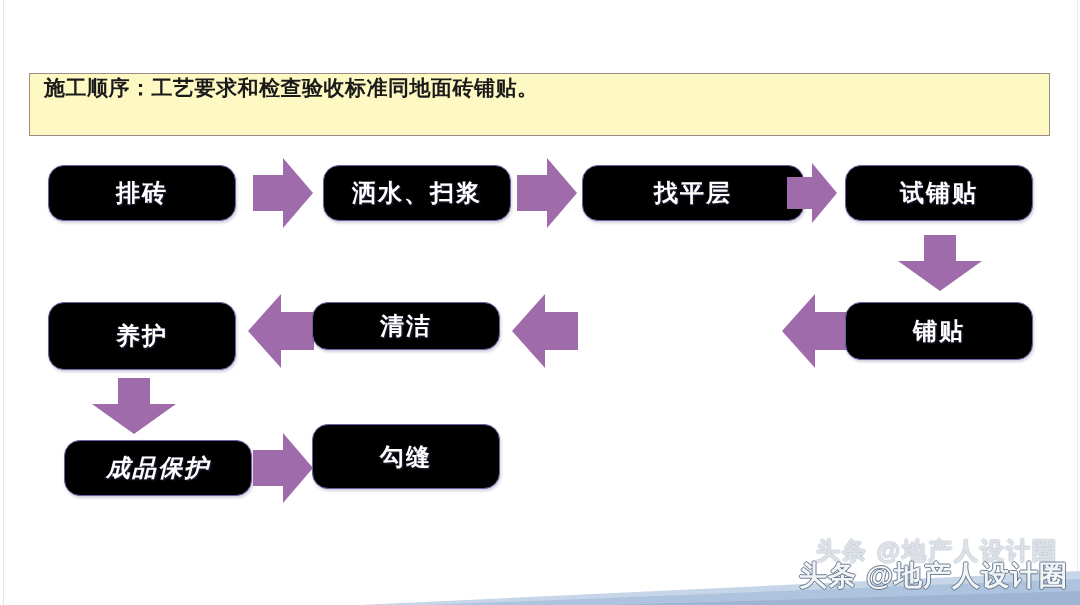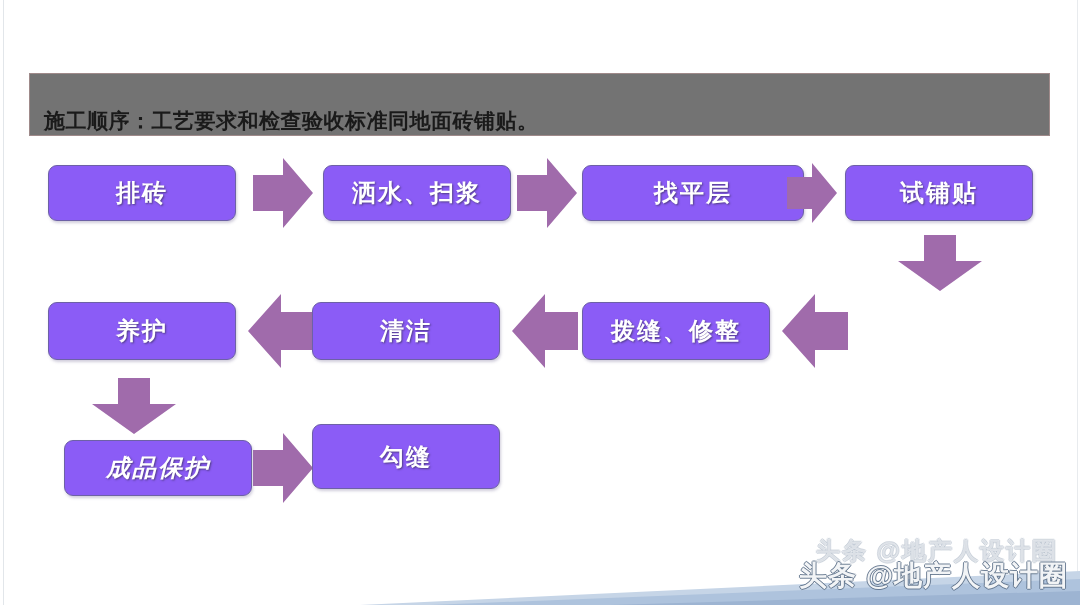--- a/index.html
+++ b/index.html
@@ -48,39 +48,39 @@
 
   
   #note-box {
     position: absolute;
     left: 29px;
     top: 73px;
     width: 1021px;
     height: 63px;
     box-sizing: border-box;
     border: 1.5px solid #9f8a8a;
-    background: #737373;
+    background: #fef9c3;
     display: flex;
-    align-items: flex-end;
+    align-items: flex-start;
   }
   #note-text {
     padding-left: 14px;
     font-size: 21px;
     font-weight: bold;
     color: #1a1a1a;
     letter-spacing: 0.5px;
     white-space: nowrap;
   }
 
   
   .flow-box {
     position: absolute;
     box-sizing: border-box;
-    background: #8b5cf6;
-    border-radius: 9px;
+    background: #000000;
+    border-radius: 16px;
     border: 1px solid #6d61a6;
     display: flex;
     align-items: center;
     justify-content: center;
     box-shadow: 1px 2px 3px rgba(90,80,130,0.28);
   }
   .flow-box .lbl {
     color: #ffffff;
     font-size: 24px;
     font-weight: bold;
@@ -185,50 +185,50 @@
   <div class="flow-box" style="left:845px; top:165px; width:188px; height:56px;">
     <span class="lbl">试铺贴</span>
   </div>
 
   <div class="arrow" style="left:898px; top:235px;">
     <svg width="84" height="56" viewBox="0 0 84 56">
       <polygon points="26,0 58,0 58,26 84,26 42,56 0,26 26,26" fill="#a06bab"></polygon>
     </svg>
   </div>
 
-  <div class="flow-box" style="left:48px; top:302px; width:188px; height:58px;">
+  <div class="flow-box" style="left:48px; top:302px; width:188px; height:68px;">
     <span class="lbl">养护</span>
   </div>
 
   <div class="arrow" style="left:248px; top:294px;">
     <svg width="66" height="74" viewBox="0 0 66 74">
       <polygon points="0,37 33,0 33,18 66,18 66,56 33,56 33,74" fill="#a06bab"></polygon>
     </svg>
   </div>
 
-  <div class="flow-box" style="left:312px; top:302px; width:188px; height:58px;">
+  <div class="flow-box" style="left:312px; top:302px; width:188px; height:48px;">
     <span class="lbl">清洁</span>
   </div>
 
   <div class="arrow" style="left:512px; top:294px;">
     <svg width="66" height="74" viewBox="0 0 66 74">
       <polygon points="0,37 33,0 33,18 66,18 66,56 33,56 33,74" fill="#a06bab"></polygon>
     </svg>
   </div>
 
-  <div class="flow-box" style="left:582px; top:302px; width:188px; height:58px;">
-    <span class="lbl">拨缝、修整</span>
-  </div>
 
   <div class="arrow" style="left:782px; top:294px;">
     <svg width="66" height="74" viewBox="0 0 66 74">
       <polygon points="0,37 33,0 33,18 66,18 66,56 33,56 33,74" fill="#a06bab"></polygon>
     </svg>
   </div>
 
+  <div class="flow-box" style="left:845px; top:302px; width:188px; height:58px;">
+    <span class="lbl">铺贴</span>
+  </div>
 
   <div class="arrow" style="left:92px; top:378px;">
     <svg width="84" height="56" viewBox="0 0 84 56">
       <polygon points="26,0 58,0 58,26 84,26 42,56 0,26 26,26" fill="#a06bab"></polygon>
     </svg>
   </div>
 
   <div class="flow-box" style="left:64px; top:440px; width:188px; height:56px;font-style:italic;">
     <span class="lbl">成品保护</span>
   </div>

